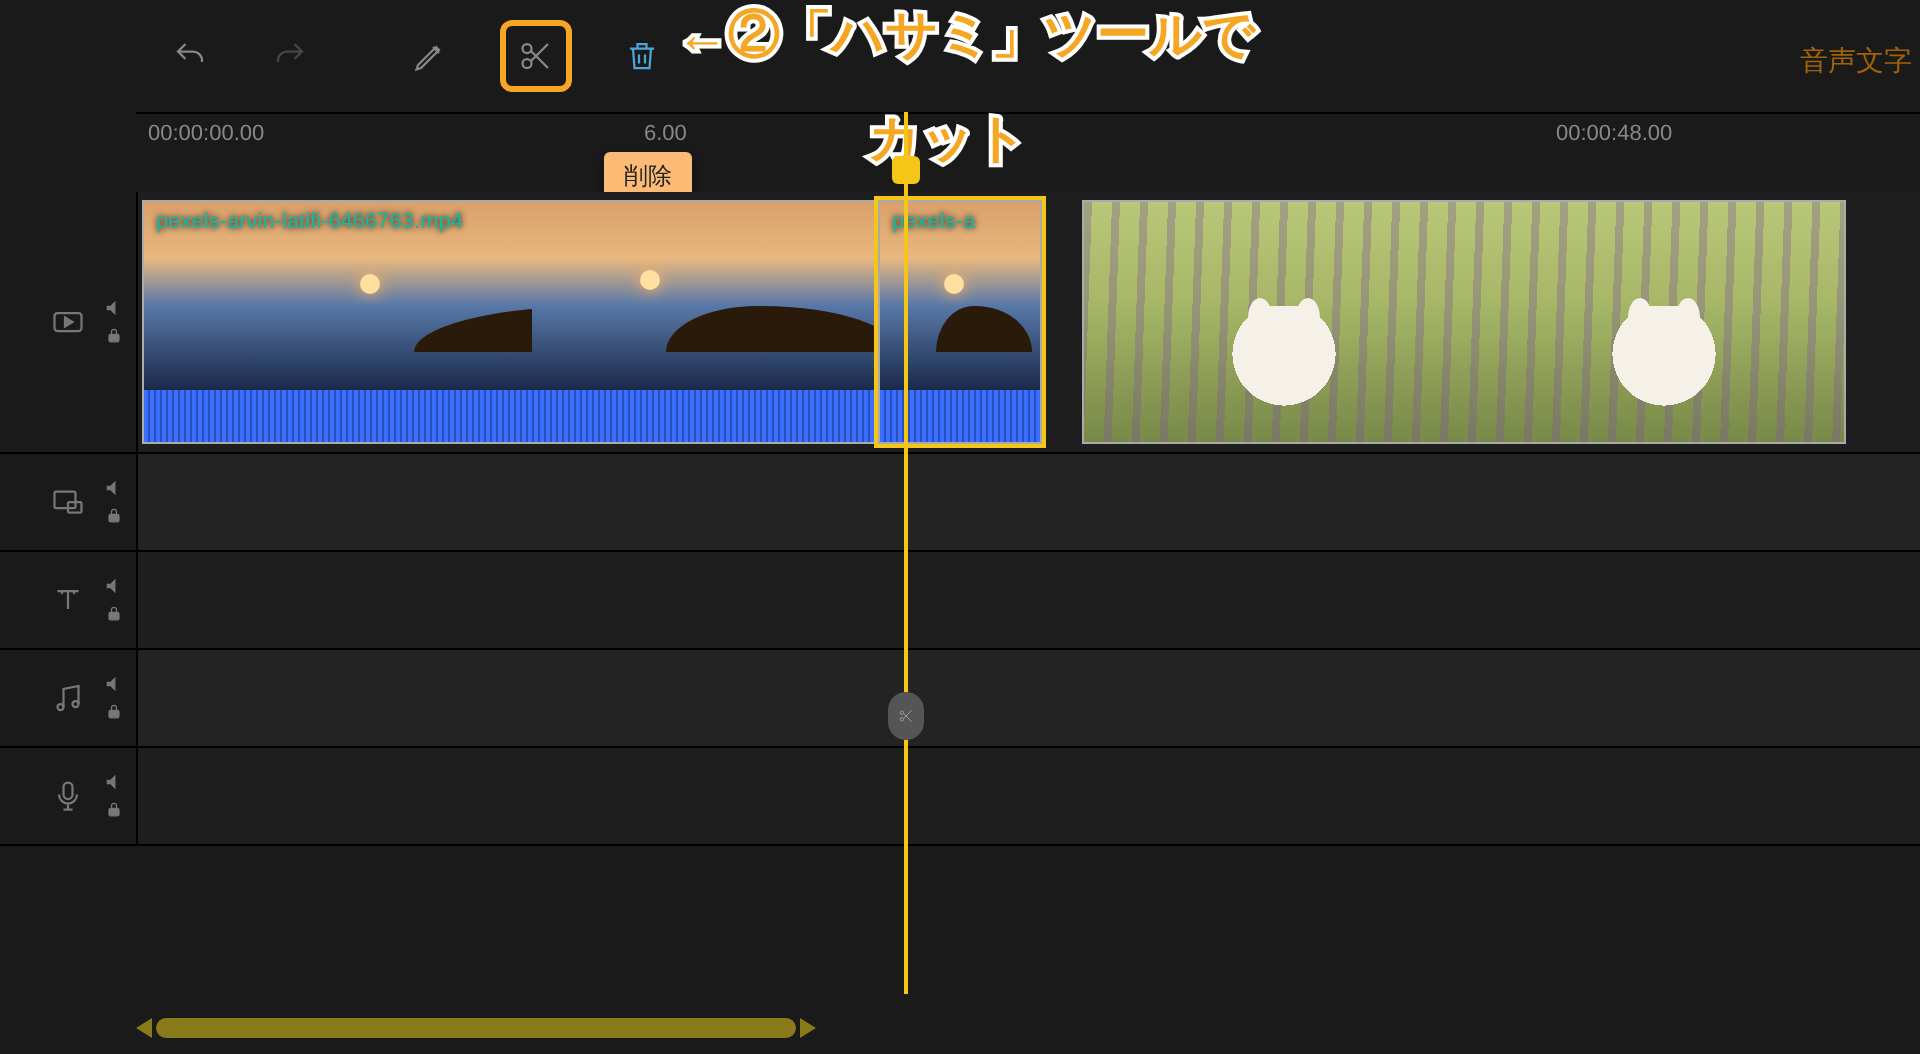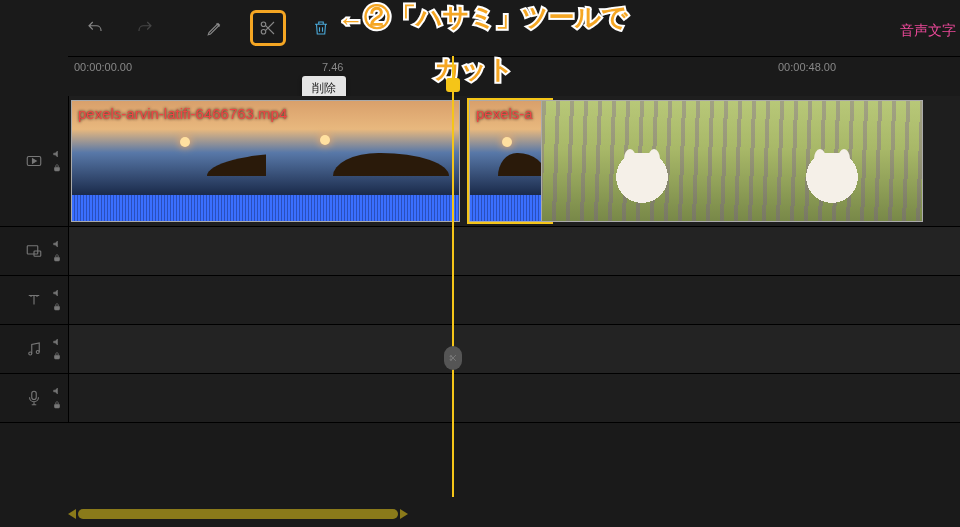--- a/index.html
+++ b/index.html
@@ -1,54 +1,54 @@
 <!DOCTYPE html>
 <html><head>
 <meta charset="utf-8">
 <style>
   html,body{margin:0;padding:0;background:#1a1a1a;color:#999;font-family:"Meiryo","Yu Gothic",sans-serif;font-size:12px;width:960px;height:527px;overflow:hidden}
   .top{position:absolute;top:0;left:0;right:0;height:56px;display:flex;align-items:center}
   .tool{width:30px;height:30px;display:flex;align-items:center;justify-content:center;margin:0 10px;color:#888}
   .tool svg{width:18px;height:18px;stroke:#888;fill:none;stroke-width:1.5}
   .tool.highlight{border:3px solid #f5a623;border-radius:6px}
-  .tooltip{position:absolute;left:302px;top:76px;background:#e5e5e5;color:#222;padding:4px 10px;border-radius:3px;font-size:12px;box-shadow:0 2px 4px rgba(0,0,0,.4)}
+  .tooltip{position:absolute;left:302px;top:76px;background:#fdba74;color:#222;padding:4px 10px;border-radius:3px;font-size:12px;box-shadow:0 2px 4px rgba(0,0,0,.4)}
   .ruler{position:absolute;top:56px;left:68px;right:0;height:40px;border-top:1px solid #000;border-bottom:1px solid #000}
   .tick{position:absolute;top:4px;font-size:11px;color:#888}
   .tracks{position:absolute;top:96px;left:0;right:0;bottom:30px}
   .row{display:flex;border-bottom:1px solid #000;height:48px}
   .row.big{height:130px}
   .lab{width:68px;min-width:68px;border-right:1px solid #000;display:flex;align-items:center;justify-content:center;color:#777;position:relative;background:#1a1a1a}
   .lab svg{width:18px;height:18px;stroke:#777;fill:none;stroke-width:1.5}
   .mini{position:absolute;right:6px;top:50%;transform:translateY(-50%);display:flex;flex-direction:column;gap:4px}
   .mini svg{width:10px;height:10px;stroke:#777;fill:#777}
   .lane{flex:1;position:relative;background:#232323}
   .row:nth-child(odd) .lane{background:#1e1e1e}
   .clip{position:absolute;top:4px;bottom:4px;border:1px solid #aaa;overflow:hidden}
-  .clip .name{position:absolute;top:4px;left:6px;color:#ef4444;font-size:15px;text-shadow:0 0 3px #000;z-index:2}
+  .clip .name{position:absolute;top:4px;left:6px;color:#14b8a6;font-size:11px;text-shadow:0 0 3px #000;z-index:2}
   .wave{position:absolute;left:0;right:0;bottom:0;height:26px;background:linear-gradient(to top,#3a6fff 0%,#3a6fff 40%,transparent 40%)}
   .wave::before{content:"";position:absolute;inset:0;background:repeating-linear-gradient(90deg,#3a6fff 0 2px,#2a4fbb 2px 3px)}
   .sunset{position:absolute;top:0;bottom:26px;left:0;right:0;background:linear-gradient(to bottom,#d9a06b 0%,#e8b87e 30%,#5878a8 55%,#1a2a4a 100%)}
   .sunset::after{content:"";position:absolute;left:35%;top:55%;width:60%;height:25%;background:#2a1a0a;border-radius:40% 60% 0 0/100% 100% 0 0}
   .sunset .sun{position:absolute;width:10px;height:10px;background:#ffe0a0;border-radius:50%;box-shadow:0 0 8px #ffb060}
   .dogbg{position:absolute;top:0;bottom:0;left:0;right:0;background:linear-gradient(to bottom,#b8c878 0%,#a8b868 40%,#788848 100%)}
   .dogbg::before{content:"";position:absolute;inset:0;background:repeating-linear-gradient(92deg,rgba(120,90,150,.35) 0 4px,transparent 4px 14px)}
   .dog{position:absolute;width:60px;height:60px;bottom:8px;background:radial-gradient(circle at 50% 40%,#f5f0e8 0 55%,transparent 55%)}
   .dog::after{content:"";position:absolute;left:12px;top:-4px;width:12px;height:20px;background:#f5f0e8;border-radius:50% 50% 30% 30%;box-shadow:24px 0 #f5f0e8}
   .sel{outline:2px solid #f5c518}
   .play{position:absolute;top:56px;bottom:30px;width:2px;background:#f5c518;left:452px;z-index:5}
   .play::before{content:"";position:absolute;top:22px;left:-6px;width:14px;height:14px;background:#f5c518;border-radius:3px}
   .play .grip{position:absolute;top:290px;left:-8px;width:18px;height:24px;background:#555;border-radius:9px;display:flex;align-items:center;justify-content:center}
   .play .grip svg{width:10px;height:10px;stroke:#aaa;fill:none}
   .hscroll{position:absolute;bottom:8px;left:68px;right:10px;height:10px}
   .hthumb{position:absolute;left:10px;width:320px;height:10px;background:#8a7a1a;border-radius:5px}
   .hthumb::before,.hthumb::after{content:"";position:absolute;top:0;width:0;height:0;border-top:5px solid transparent;border-bottom:5px solid transparent}
   .hthumb::before{left:-10px;border-right:8px solid #8a7a1a}
   .hthumb::after{right:-10px;border-left:8px solid #8a7a1a}
   .anno{position:absolute;color:#f5a623;font-weight:900;font-size:26px;-webkit-text-stroke:4px #fff;paint-order:stroke fill;text-shadow:0 0 2px #fff}
-  .toptxt{position:absolute;right:4px;top:22px;color:#ec4899;font-size:14px}
+  .toptxt{position:absolute;right:4px;top:22px;color:#a16207;font-size:14px}
 </style>
 </head>
 <body>
 
 <div class="top">
   <div style="width:70px"></div>
   <div class="tool">
       <svg viewBox="0 0 24 24">
         <path d="M9 14l-5-5 5-5M4 9h10a6 6 0 016 6v1"></path>
       </svg>
@@ -77,21 +77,21 @@
       </svg>
     </div>
 </div>
 
 <span class="toptxt">音声文字</span>
 
 <div class="tooltip">削除</div>
 
 <div class="ruler">
   <span class="tick" style="left:6px">00:00:00.00</span>
-  <span class="tick" style="left:254px">7.46</span>
+  <span class="tick" style="left:254px">6.00</span>
   <span class="tick" style="left:710px">00:00:48.00</span>
 </div>
 
 <div class="tracks">
 
   <div class="row big">
     <div class="lab">
       <svg viewBox="0 0 24 24">
           <rect x="3" y="6" width="18" height="12" rx="2"></rect>
           <path d="M10 9l5 3-5 3z" fill="#777"></path>
@@ -110,21 +110,21 @@
       <div class="clip" style="left:2px;width:387px">
         <div class="sunset">
             <span class="sun" style="left:28%;top:38%"></span>
           </div>
         <div class="sunset" style="left:50%">
             <span class="sun" style="left:28%;top:36%"></span>
           </div>
         <div class="wave"></div>
         <span class="name">pexels-arvin-latifi-6466763.mp4</span>
       </div>
-      <div class="clip sel" style="left:400px;width:80px">
+      <div class="clip sel" style="left:370px;width:80px">
         <div class="sunset">
             <span class="sun" style="left:40%;top:38%"></span>
           </div>
         <div class="wave"></div>
         <span class="name">pexels-a</span>
       </div>
       <div class="clip" style="left:472px;width:380px">
         <div class="dogbg"></div>
         <div class="dog" style="left:70px"></div>
         <div class="dog" style="left:260px"></div>

